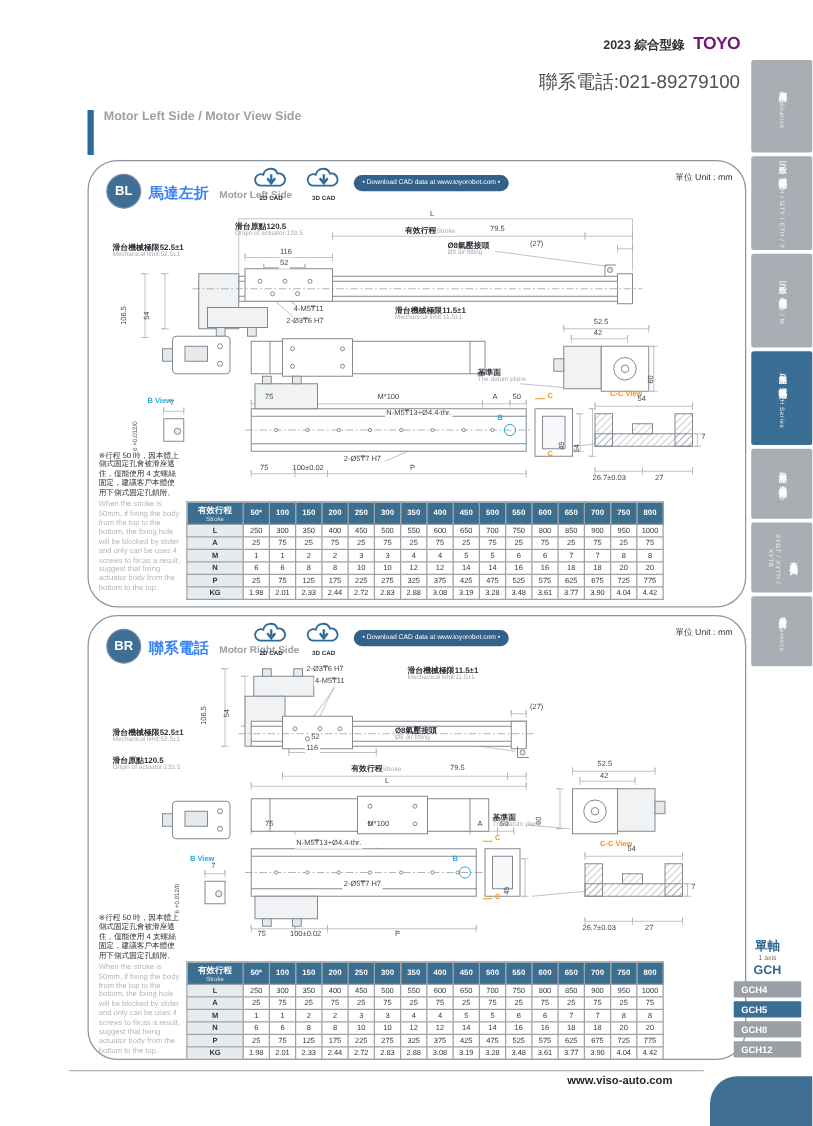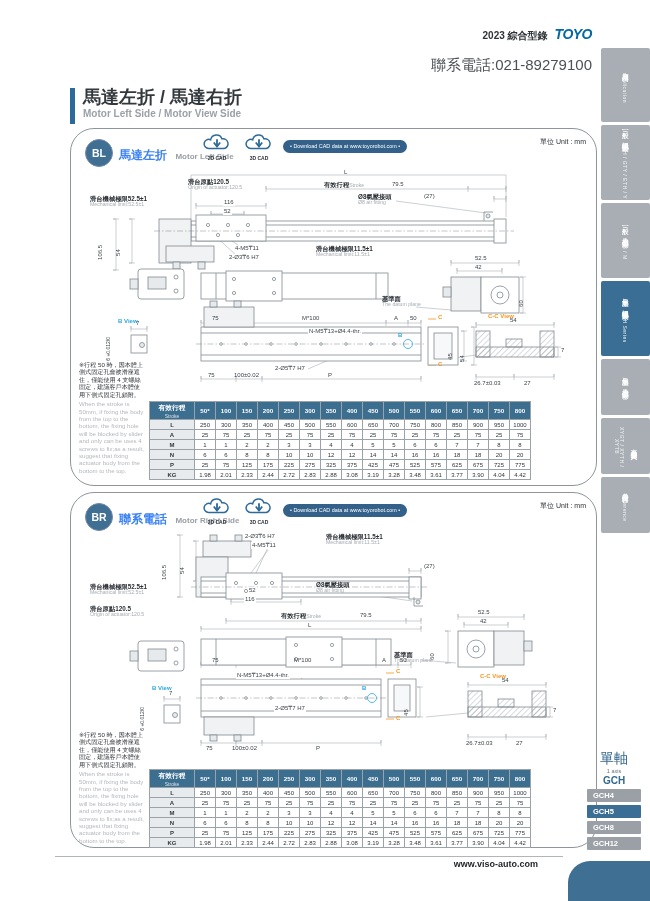--- a/index.html
+++ b/index.html
@@ -1,40 +1,40 @@
 <!DOCTYPE html>
 <html><head>
 <meta charset="utf-8">
 <style>
   html,body{margin:0;padding:0;}
   body{width:650px;height:901px;position:relative;background:#fff;overflow:hidden;
        font-family:"Liberation Sans","DejaVu Sans",sans-serif;color:#333;}
 
   
   .cat-line{position:absolute;top:26px;right:58px;font-size:10px;font-weight:bold;color:#2e3338;}
-  .toyo{font-style:italic;font-weight:900;font-size:14px;letter-spacing:-.5px;color:#0369a1;margin-left:7px;}
+  .toyo{font-weight:900;font-size:14px;letter-spacing:-.5px;color:#701a75;margin-left:7px;}
   .phone{position:absolute;top:56px;right:58px;font-size:15px;color:#4c5156;}
 
   
   .title{position:absolute;top:88px;left:70px;display:flex;}
   .title .bar{width:5px;height:36px;background:#2b6a9b;margin-right:8px;}
   .t-zh{font-size:18px;font-weight:bold;color:#33383d;line-height:1.1;}
   .t-en{font-size:10px;font-weight:bold;color:#9ba1a7;}
 
   
   .side-tab{position:absolute;left:601px;width:49px;background:#a9aeb4;border-radius:2px;
             display:flex;align-items:center;justify-content:center;cursor:pointer;}
   .side-tab.active{background:#3a6e94;}
   .vtxt{writing-mode:vertical-rl;text-align:center;color:#fff;line-height:1.1;}
   .vtxt .vzh{font-size:6.5px;font-weight:bold;letter-spacing:1px;display:inline-block;}
   .vtxt .ven{font-size:5px;letter-spacing:.5px;display:inline-block;margin-top:2px;color:#eef2f5;}
 
   
   .series{position:absolute;right:6px;top:750px;width:60px;text-align:center;}
-  .s-zh{font-size:14px;font-weight:normal;color:#35688e;}
+  .s-zh{font-size:10px;font-weight:bold;color:#35688e;}
   .s-en{font-size:5.5px;color:#6b7artefact;color:#6b7076;}
   .s-code{font-size:10px;font-weight:bold;color:#35688e;margin-top:1px;}
   .s-btn{width:54px;height:13px;margin:3px auto 0 auto;background:#9aa0a6;color:#fff;
          font-size:7.5px;font-weight:bold;line-height:13px;text-align:left;padding-left:6px;
          box-sizing:border-box;border-radius:1px;cursor:pointer;}
   .s-btn.active{background:#3a6e94;}
 
   .corner-blk{position:absolute;right:0;bottom:0;width:82px;height:40px;background:#3f6f93;border-radius:22px 0 0 0;}
   .foot-line{position:absolute;left:55px;top:856px;width:508px;height:1px;background:#b0b5ba;}
   .site{position:absolute;top:859px;right:112px;font-size:9px;font-weight:bold;color:#23282c;}
@@ -89,21 +89,20 @@
 <body>
 
 <div class="cat-line">
   <span>2023 綜合型錄</span><span class="toyo">TOYO</span>
 </div>
 <div class="phone">聯系電話:021-89279100</div>
 
 <div class="title">
   <div class="bar"></div>
   <div>
-    <div class="t-zh">馬達左折 / 馬達右折</div>
     <div class="t-en">Motor Left Side / Motor View Side</div>
   </div>
 </div>
 
 <div class="side-tab" style="top:48px;height:74px;">
   <div class="vtxt"><span class="vzh">應用例</span><span class="ven">Application</span></div>
 </div>
 <div class="side-tab" style="top:125px;height:75px;">
   <div class="vtxt"><span class="vzh">一般 / 螺桿傳動</span><span class="ven">GTH / GTY / ETH / Y</span></div>
 </div>

